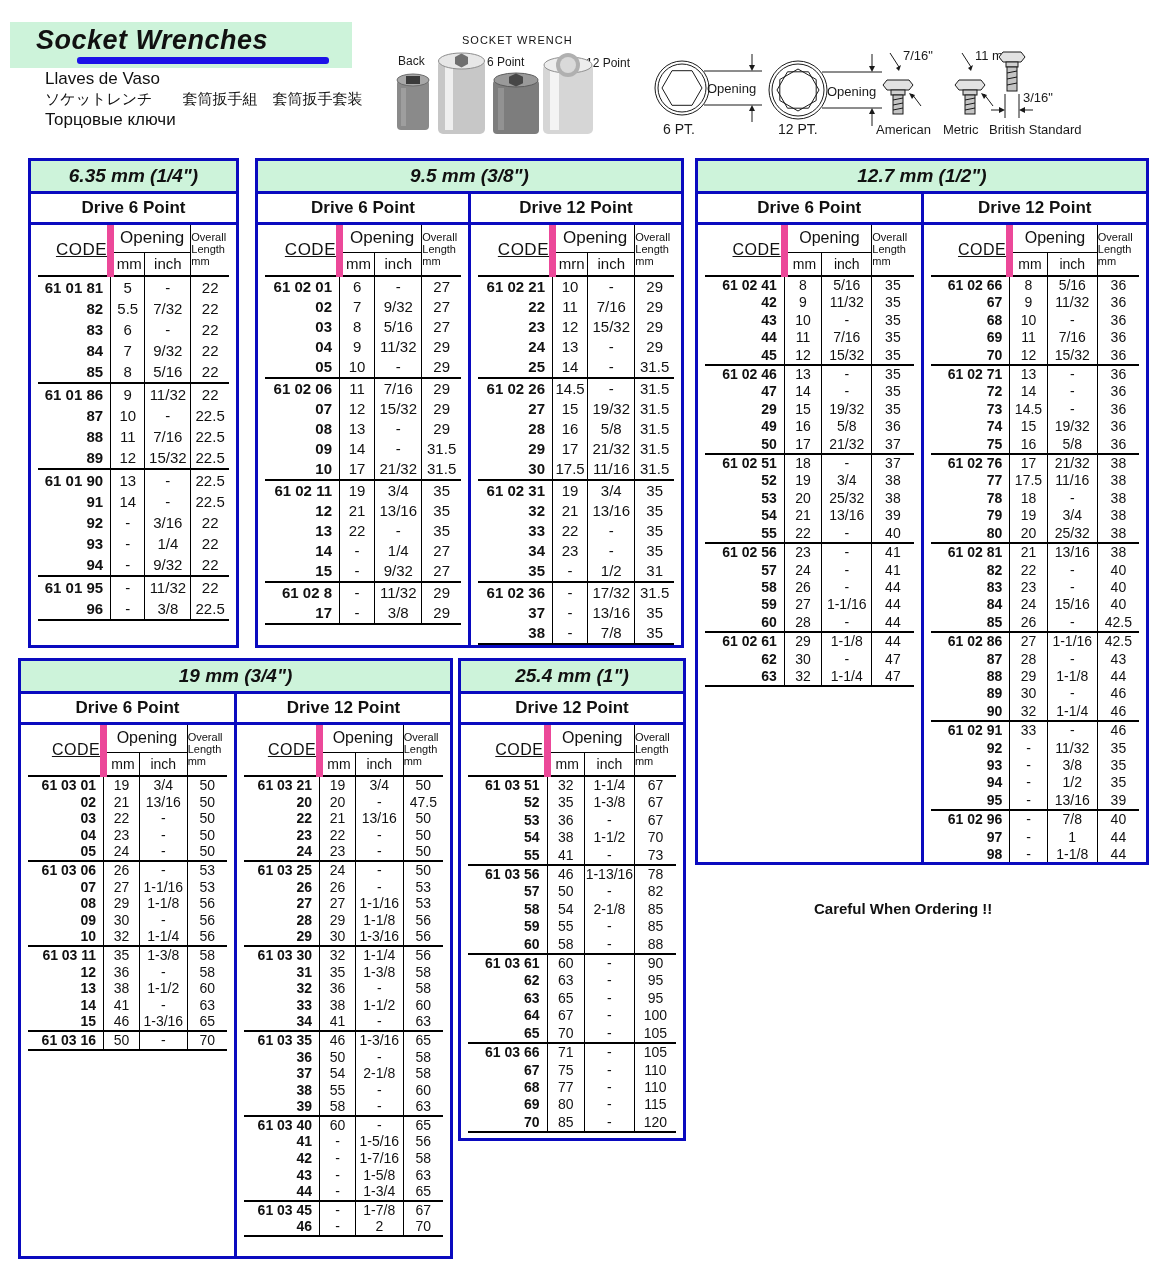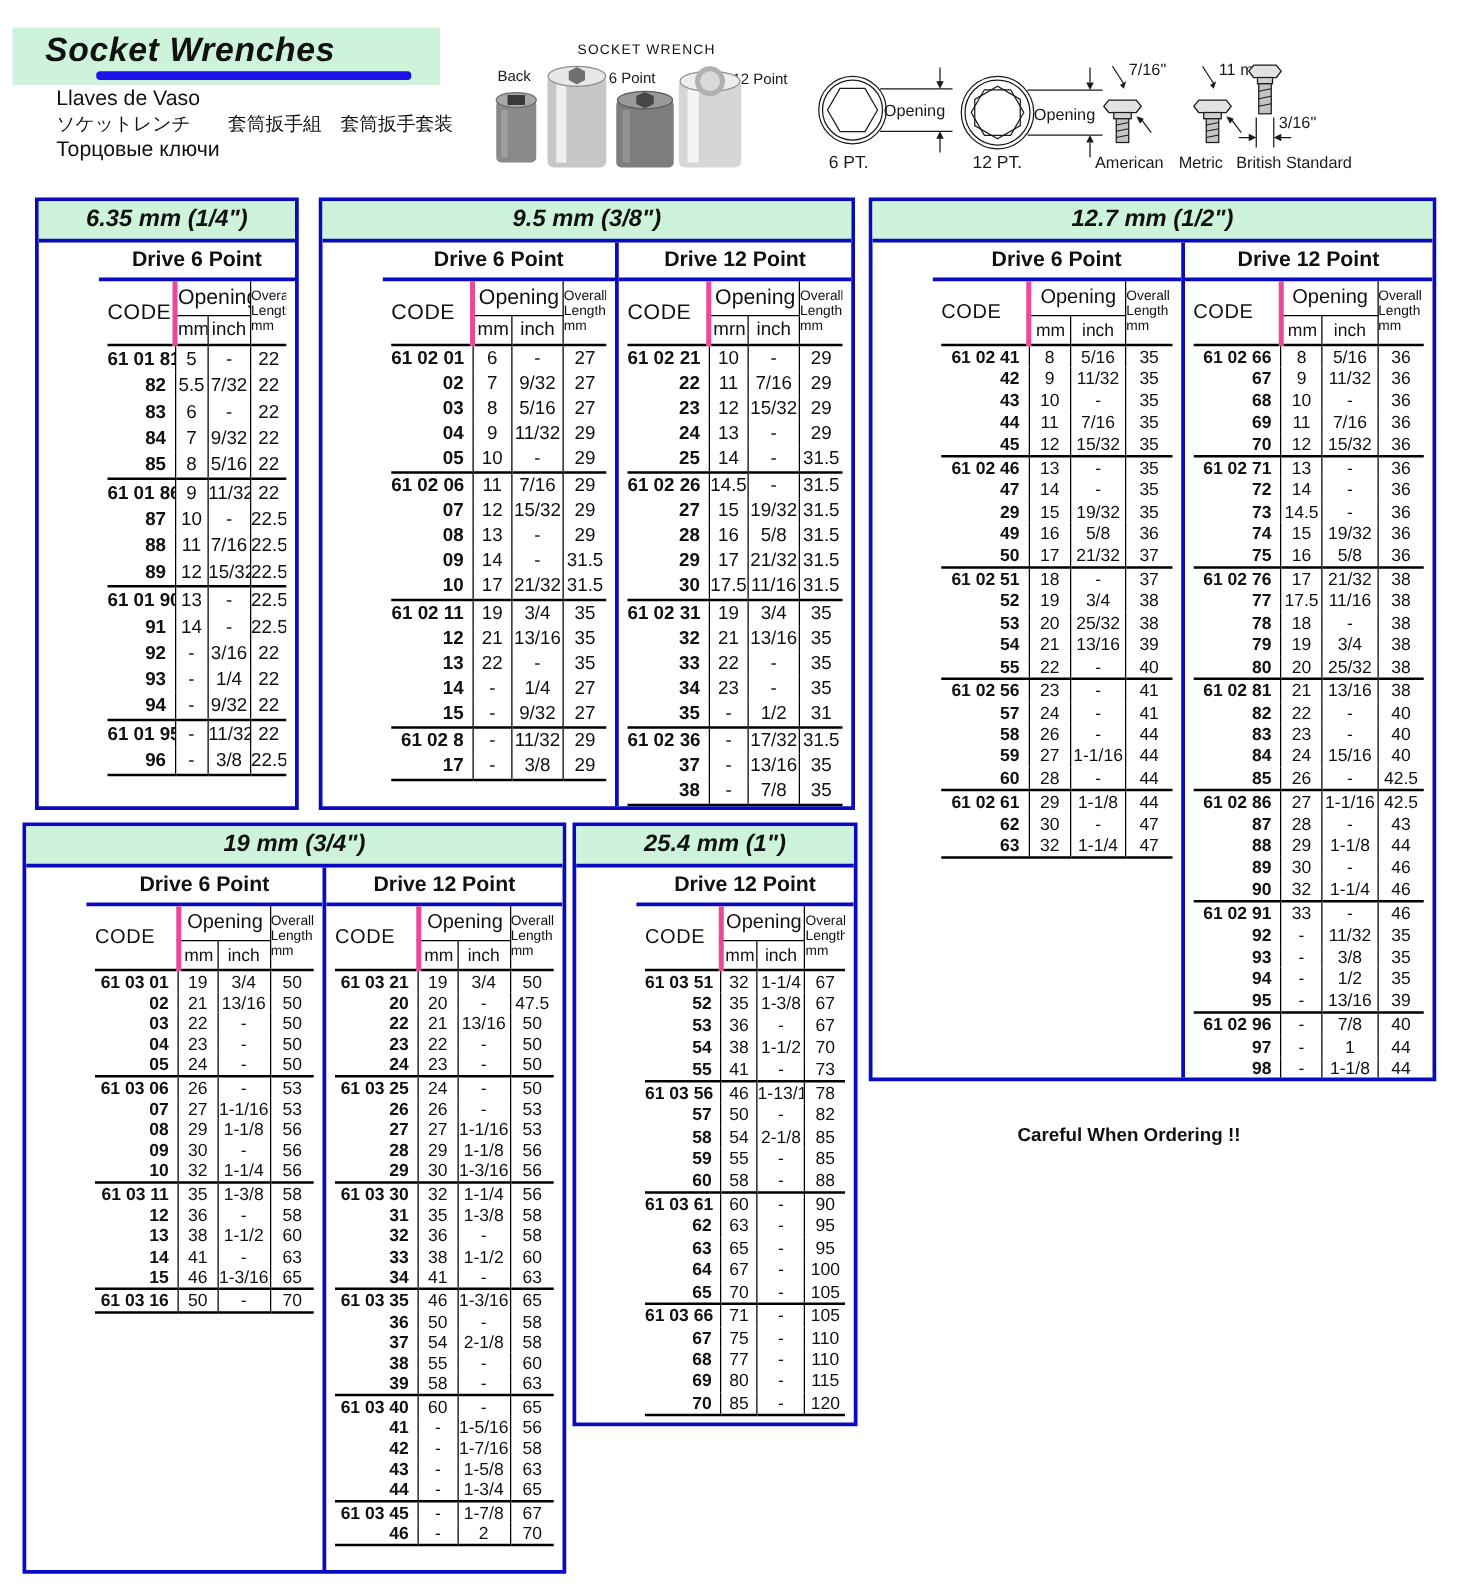--- a/index.html
+++ b/index.html
@@ -24,30 +24,30 @@
   .block { position:absolute; border:3px solid var(--blue); background:#fff; display:flex; flex-direction:column; }
   .b1 { left:28px;  top:158px; width:211px; height:490px; --rh:21px;   --fs:15px; }
   .b2 { left:255px; top:158px; width:429px; height:490px; --rh:20px;   --fs:15px; }
   .b3 { left:695px; top:158px; width:454px; height:707px; --rh:17.4px; --fs:14px; }
   .b4 { left:18px;  top:658px; width:435px; height:601px; --rh:16.6px; --fs:14px; }
   .b5 { left:458px; top:658px; width:228px; height:483px; --rh:17.4px; --fs:14px; }
 
   .titlebar { flex:0 0 auto; height:33px; background:var(--green); border-bottom:3px solid var(--blue);
               display:flex; align-items:center; justify-content:center;
               font-weight:700; font-style:italic; font-size:19px; }
-  .subs { flex:1 1 auto; display:flex; min-height:0;margin-left:48px; }
+  .subs { flex:1 1 auto; display:flex; min-height:0; }
   .sub  { flex:1 1 0; min-width:0; border-right:3px solid var(--blue); display:flex; flex-direction:column; overflow:hidden; }
   .sub:last-child { border-right:none; }
   .driverow { flex:0 0 auto; height:31px; border-bottom:3px solid var(--blue);
               display:flex; align-items:center; justify-content:center; font-weight:700; font-size:17px; }
   .twrap { padding:0 7px; }
 
   table.data { border-collapse:collapse; width:100%; table-layout:fixed; }
   table.data th, table.data td { padding:0; white-space:nowrap; overflow:hidden; vertical-align:middle; }
-  th.h-code   { font-weight:400; font-size:calc(var(--fs) + 2px); letter-spacing:.5px; text-align:left; border-right:4px solid #ec4899; }
+  th.h-code   { font-weight:400; font-size:calc(var(--fs) + 2px); letter-spacing:.5px; text-align:right; border-right:7px solid #ec4899;text-decoration:underline; }
   th.h-opening{ font-weight:400; font-size:calc(var(--fs) + 2px); height:27px; text-align:center;
                 border-right:1px solid #000; border-bottom:1px solid #000; }
   th.h-overall{ font-weight:400; font-size:11px; text-align:left; padding-left:4px; line-height:1.08; }
   th.h-mm, th.h-inch { font-weight:400; font-size:var(--fs); height:24px; text-align:center; border-right:1px solid #000; }
   tbody td { font-size:var(--fs); height:var(--rh); line-height:var(--rh); }
   tbody td.c0 { text-align:right; padding-right:7px; font-weight:700; border-right:1px solid #000; }
   tbody td.c1 { text-align:center; border-right:1px solid #000; }
   tbody td.c2 { text-align:center; border-right:1px solid #000; }
   tbody td.c3 { text-align:center; }
   tbody tr.gstart td { border-top:2px solid #000; }

